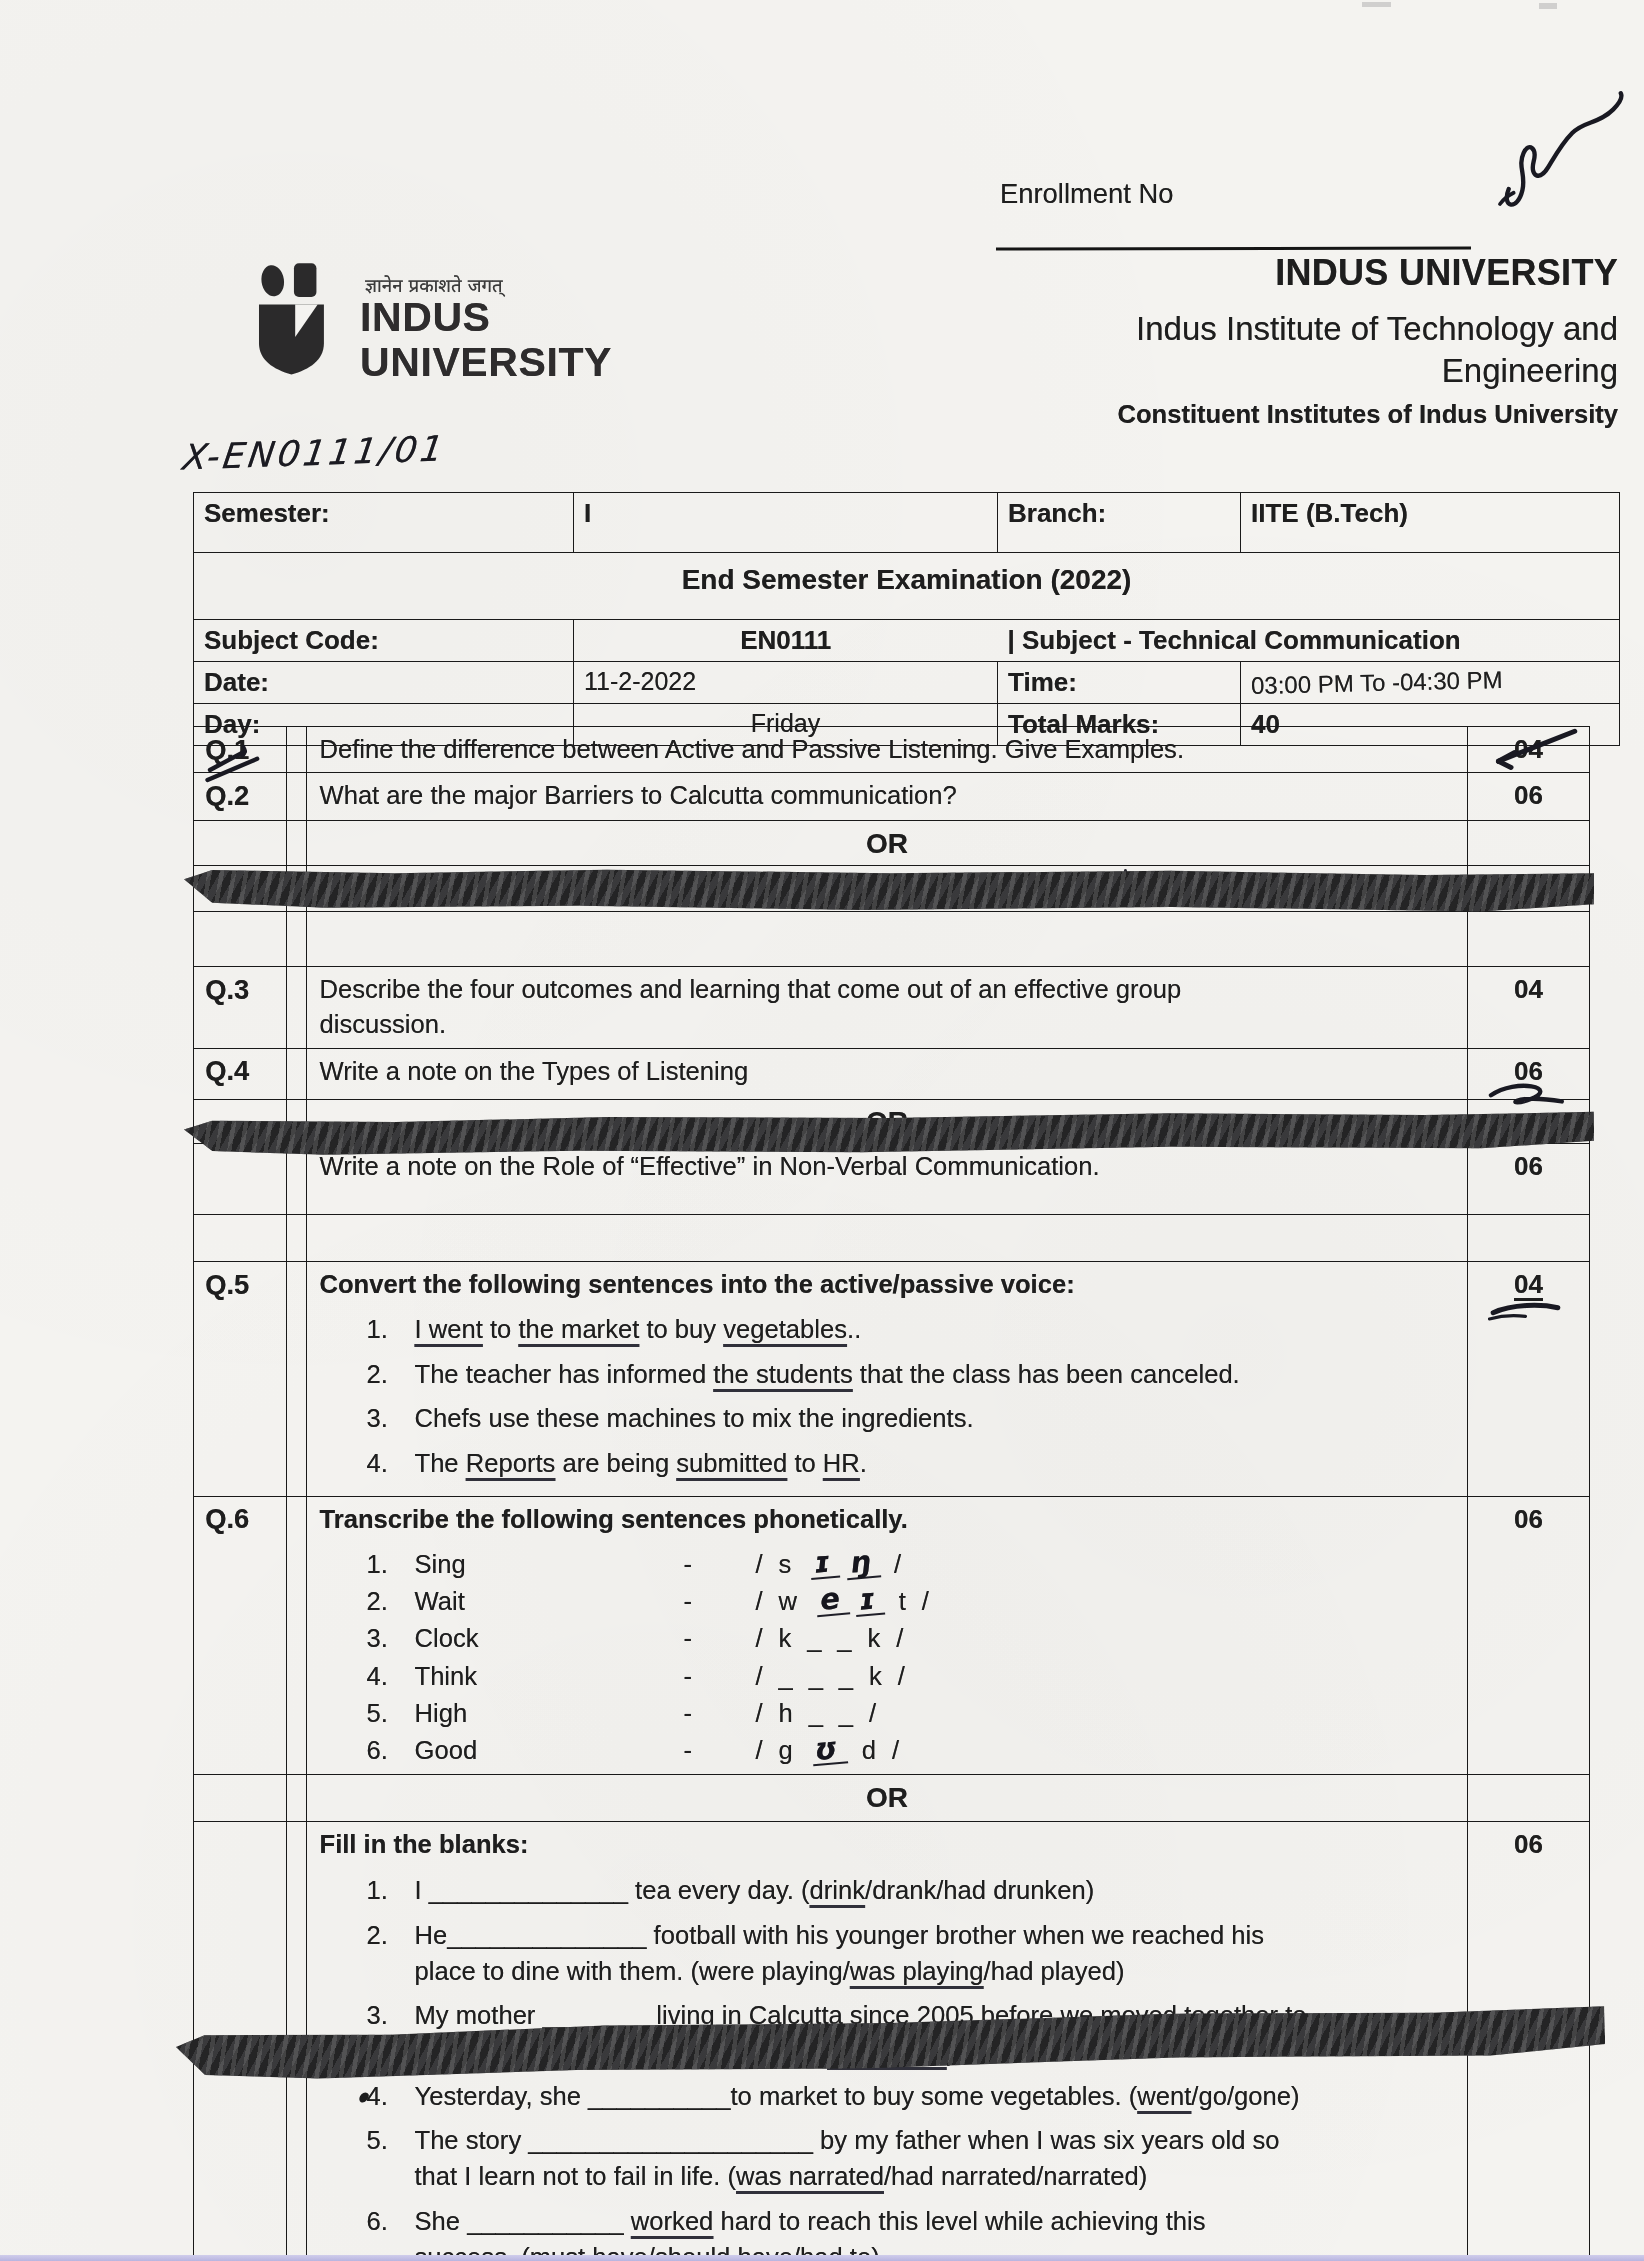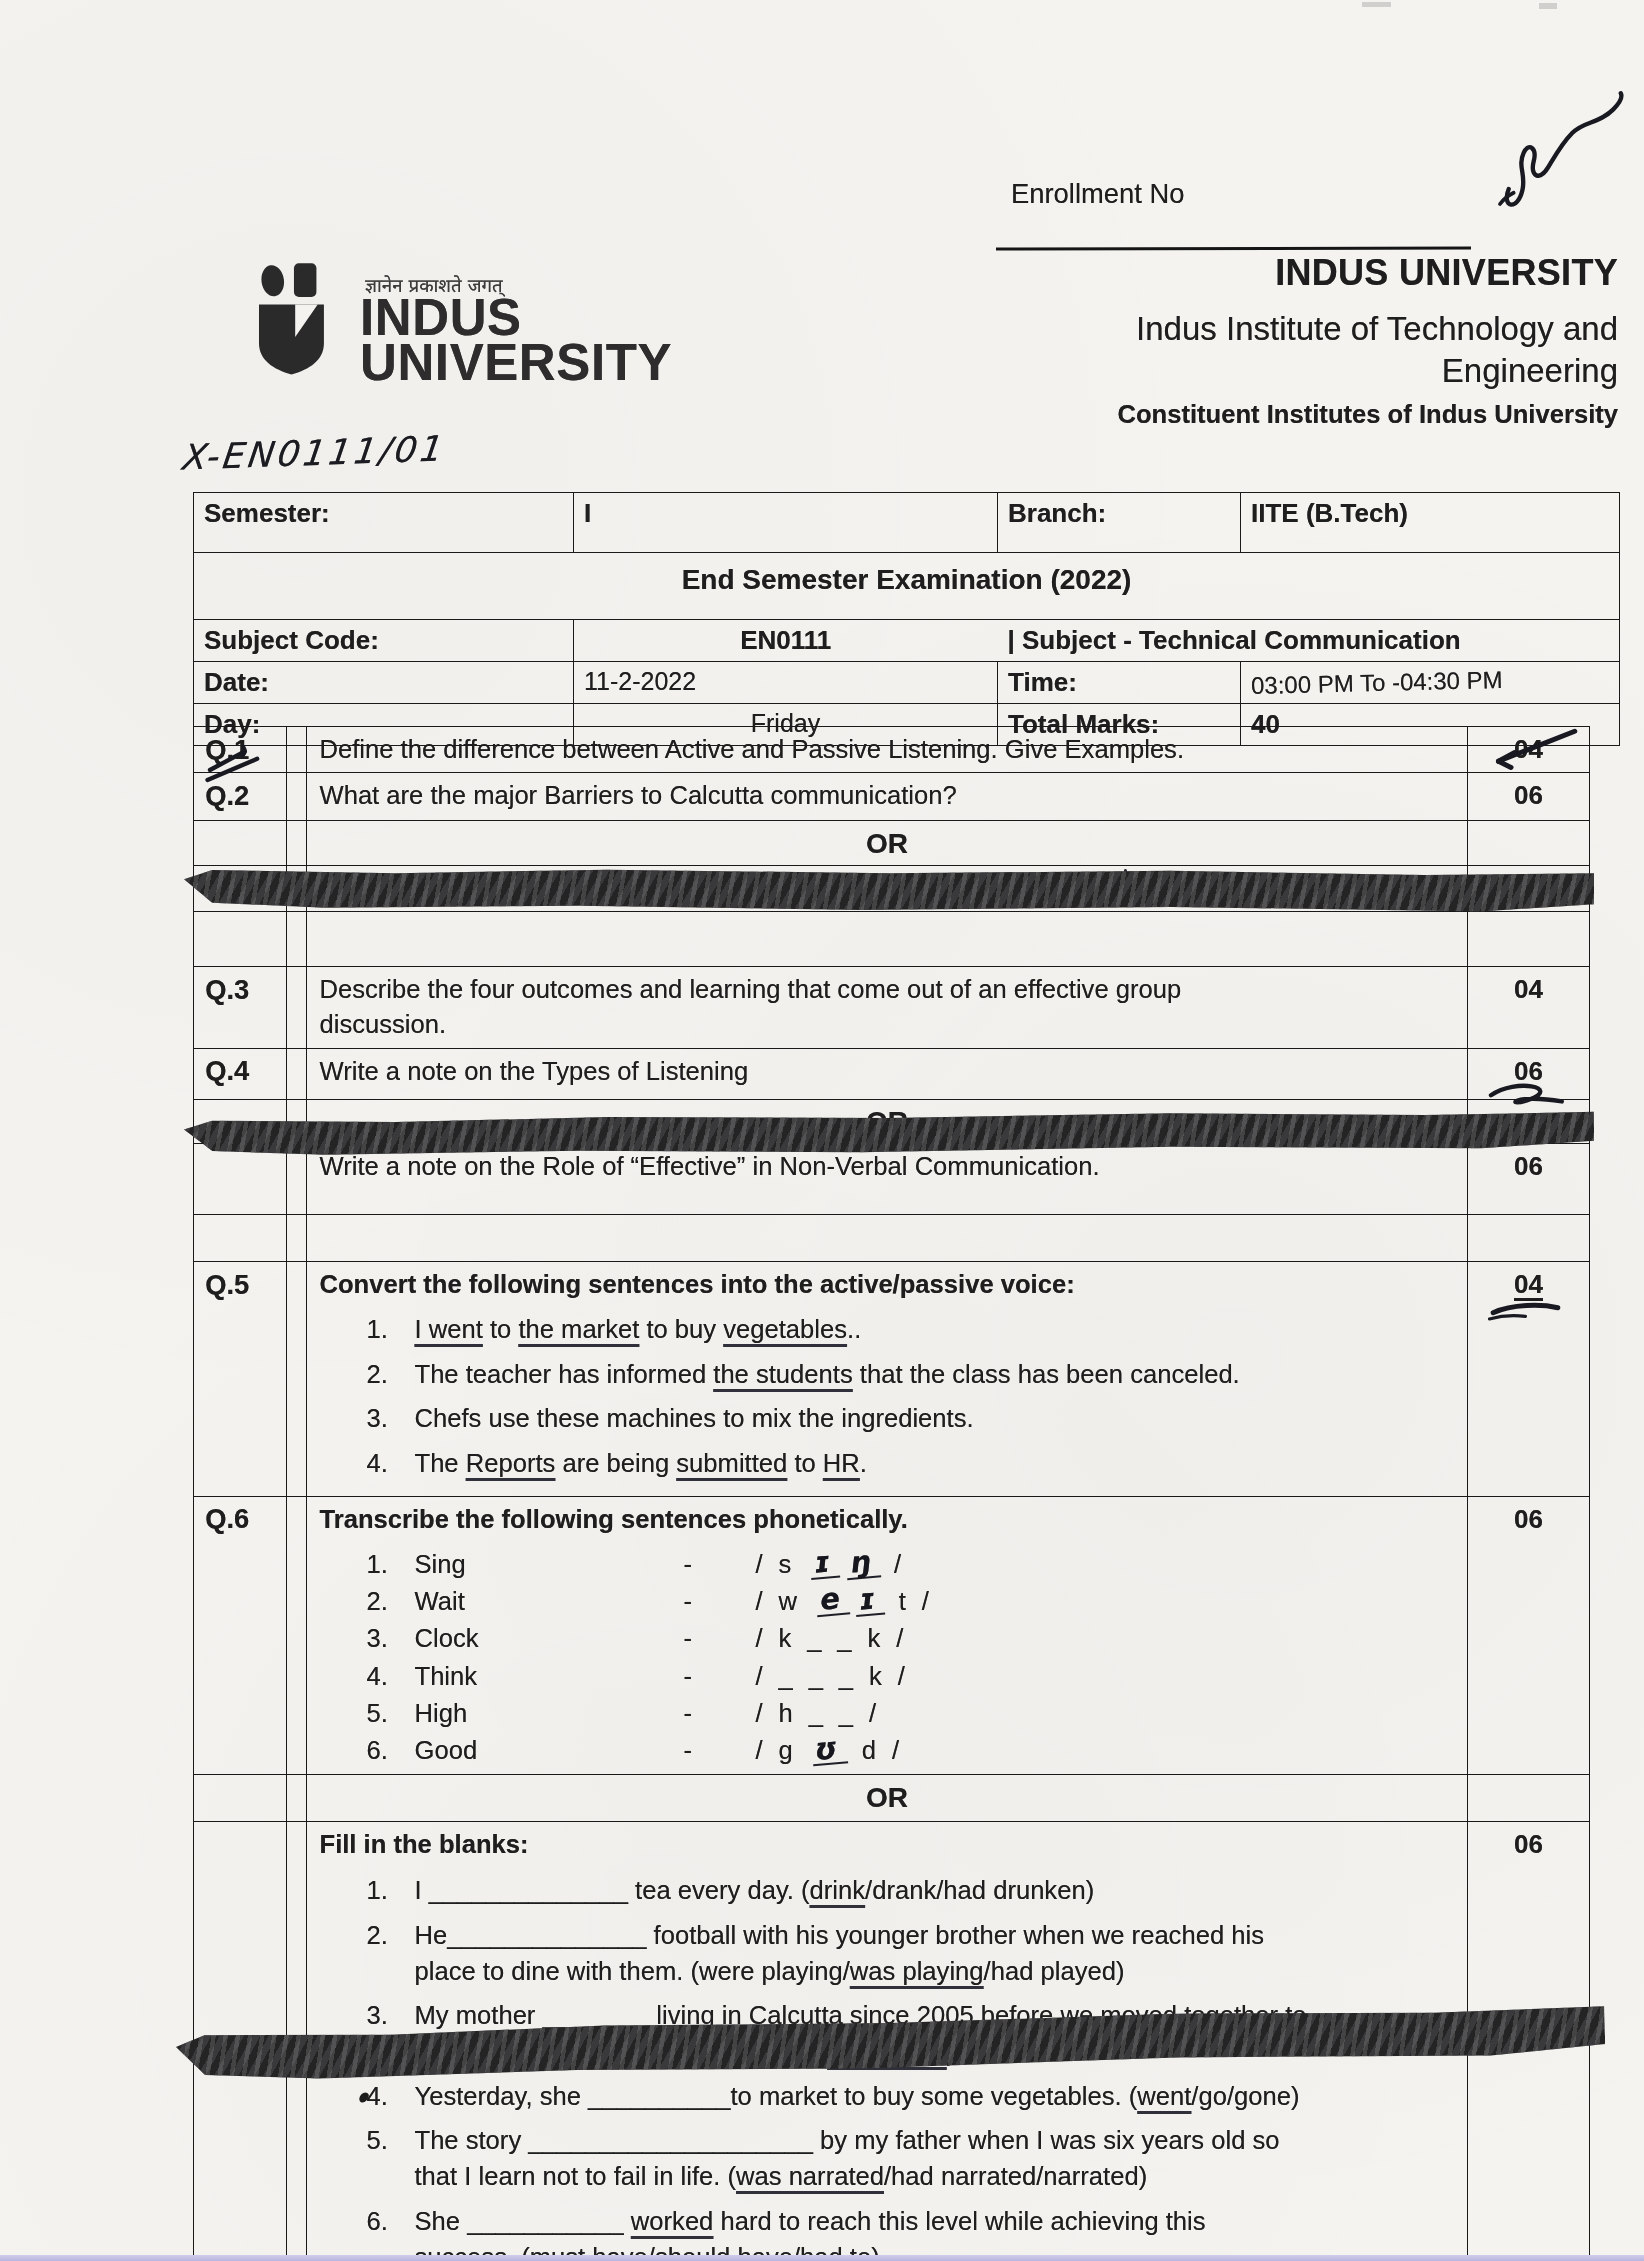--- a/index.html
+++ b/index.html
@@ -11,31 +11,31 @@
       radial-gradient(circle at 75% 60%, rgba(0,0,0,0.02), transparent 50%),
       radial-gradient(circle at 40% 85%, rgba(0,0,0,0.015), transparent 40%);
     font-family:"Liberation Sans", sans-serif;
     color:#1e1e1e;
     text-shadow:0 0 0.4px rgba(25,25,25,.65);
   }
   .abs{position:absolute;}
   .b{font-weight:bold;}
 
   
-  .enr{left:1000px; top:178px; font-size:27.4px;margin-left:11px;}
+  .enr{left:1000px; top:178px; font-size:27.4px;}
   .enr-line{left:996px; top:247px; width:475px; height:3.1px; background:#151515; transform:rotate(-0.15deg);}
   .hdr{right:26px; top:252px; width:748px; text-align:right;}
   .hdr-uni{font-size:36px; font-weight:bold; letter-spacing:0.3px;}
   .hdr-inst{font-size:33px; font-weight:normal; line-height:42px; margin-top:13.7px;}
   .hdr-con{font-size:25.6px; font-weight:bold; margin-top:8.7px;}
 
   
   .logo-icon{left:254px; top:262px;}
   .logo-tagline{left:365px; top:272px; font-size:18.7px; color:#3b3b3b; font-family:"DejaVu Sans", sans-serif; filter:blur(0.2px);}
-  .logo-name{left:360px; top:295px; font-size:51px; font-weight:800; line-height:45px; letter-spacing:0.6px; color:#2e2c2d; filter:blur(0.2px);}
+  .logo-name{left:360px; top:295px; font-size:41px; font-weight:800; line-height:45px; letter-spacing:0.6px; color:#2e2c2d; filter:blur(0.2px);}
 
   
   .handcode{
     left:184px; top:433px; font-size:35px; color:#1b1b22;
     font-family:"DejaVu Sans", sans-serif; font-style:italic;
     transform:skewX(-10deg) rotate(-2deg); letter-spacing:3.1px;
   }
   .pen{stroke:#191922; fill:none; stroke-linecap:round; stroke-linejoin:round;}
 
   

